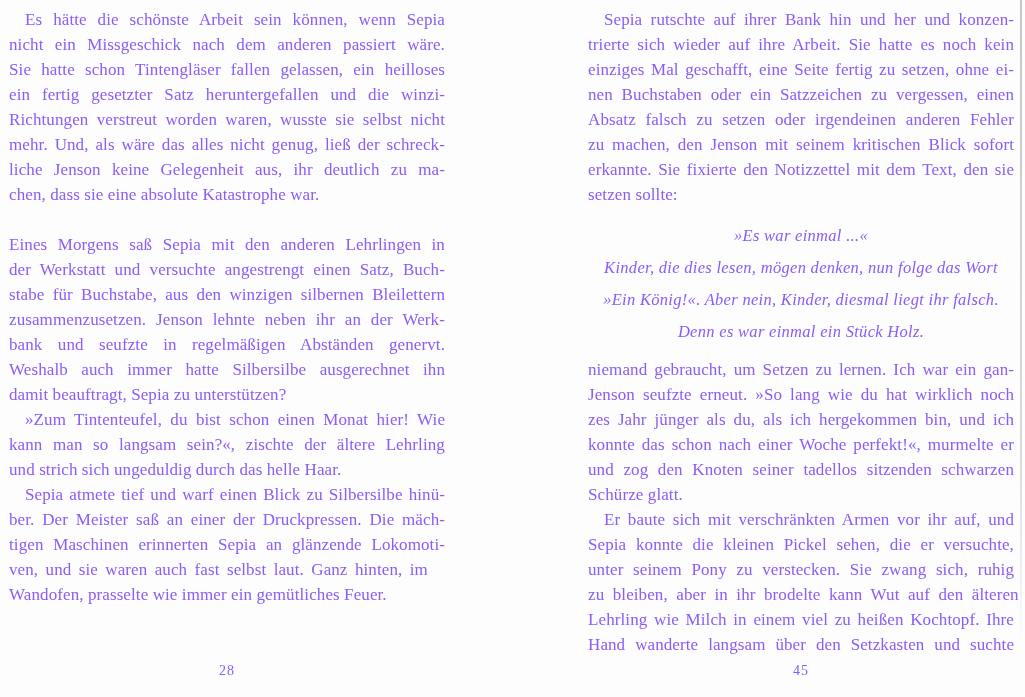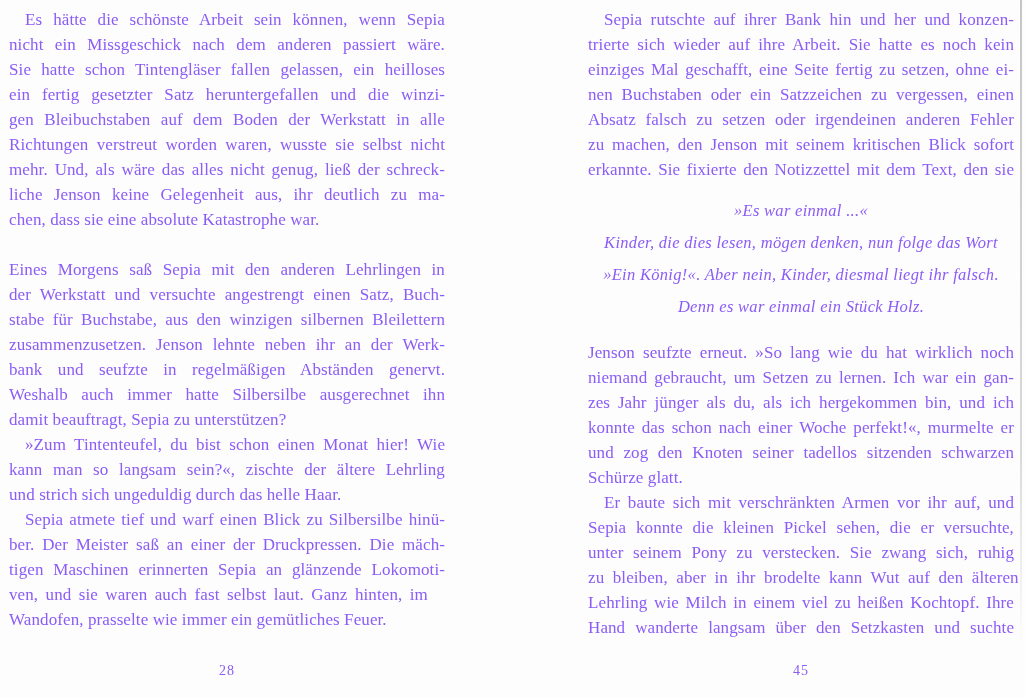--- a/index.html
+++ b/index.html
@@ -18,21 +18,21 @@
   .block { margin: 0; }
   .line {
     height: 25px; line-height: 25px;
     font-size: 17px;
     white-space: nowrap;
     letter-spacing: 0.1px;
   }
   .line.indent { padding-left: 16px; }
   .spacer { height: 25px; }
 
-  .quote { margin: 13px 0 17px 0; }
+  .quote { margin: 13px 0 9px 0; }
   .qline {
     height: 32px; line-height: 32px;
     text-align: center;
     font-style: italic;
     font-size: 16.5px;
     letter-spacing: 0.3px;
     white-space: nowrap;
   }
 
   .page-number {
@@ -53,21 +53,20 @@
 </head>
 <body style="background: rgb(253, 253, 253);">
 
 <div class="spread" style="color: #8b5cf6;">
   <div class="page-col" id="left-page">
       <div class="block paragraph">
         <div class="line justify indent"><span style="word-spacing: 6.58px;">Es hätte die schönste Arbeit sein können, wenn Sepia</span></div>
         <div class="line justify"><span style="word-spacing: 7.02px;">nicht ein Missgeschick nach dem anderen passiert wäre.</span></div>
         <div class="line justify"><span style="word-spacing: 5.87px;">Sie hatte schon Tintengläser fallen gelassen, ein heilloses</span></div>
         <div class="line justify"><span style="word-spacing: 7.5px;">ein fertig gesetzter Satz heruntergefallen und die winzi-</span></div>
-        <div class="line justify"><span style="word-spacing: 6px;">gen Bleibuchstaben auf dem Boden der Werkstatt in alle</span></div>
         <div class="line justify"><span style="word-spacing: 3.99px;">Richtungen verstreut worden waren, wusste sie selbst nicht</span></div>
         <div class="line justify"><span style="word-spacing: 2.54px;">mehr. Und, als wäre das alles nicht genug, ließ der schreck-</span></div>
         <div class="line justify"><span style="word-spacing: 6.9px;">liche Jenson keine Gelegenheit aus, ihr deutlich zu ma-</span></div>
         <div class="line"><span>chen, dass sie eine absolute Katastrophe war.</span></div>
       </div>
       <div class="block spacer"></div>
       <div class="block paragraph">
         <div class="line justify"><span style="word-spacing: 6.19px;">Eines Morgens saß Sepia mit den anderen Lehrlingen in</span></div>
         <div class="line justify"><span style="word-spacing: 4.79px;">der Werkstatt und versuchte angestrengt einen Satz, Buch-</span></div>
         <div class="line justify"><span style="word-spacing: 3.85px;">stabe für Buchstabe, aus den winzigen silbernen Bleilettern</span></div>
@@ -91,30 +90,31 @@
     </div>
   <div class="page-col" id="right-page">
       <div class="block paragraph">
         <div class="line justify indent"><span style="word-spacing: 4px;">Sepia rutschte auf ihrer Bank hin und her und konzen-</span></div>
         <div class="line justify"><span style="word-spacing: 3.73px;">trierte sich wieder auf ihre Arbeit. Sie hatte es noch kein</span></div>
         <div class="line justify"><span style="word-spacing: 2.16px;">einziges Mal geschafft, eine Seite fertig zu setzen, ohne ei-</span></div>
         <div class="line justify"><span style="word-spacing: 4.42px;">nen Buchstaben oder ein Satzzeichen zu vergessen, einen</span></div>
         <div class="line justify"><span style="word-spacing: 5.29px;">Absatz falsch zu setzen oder irgendeinen anderen Fehler</span></div>
         <div class="line justify"><span style="word-spacing: 3.51px;">zu machen, den Jenson mit seinem kritischen Blick sofort</span></div>
         <div class="line justify"><span style="word-spacing: 2.2px;">erkannte. Sie fixierte den Notizzettel mit dem Text, den sie</span></div>
+        <div class="line"><span>setzen sollte:</span></div>
       </div>
       <div class="block quote">
         <div class="line qline"><span>»Es war einmal ...«</span></div>
         <div class="line qline"><span>Kinder, die dies lesen, mögen denken, nun folge das Wort</span></div>
         <div class="line qline"><span>»Ein König!«. Aber nein, Kinder, diesmal liegt ihr falsch.</span></div>
         <div class="line qline"><span>Denn es war einmal ein Stück Holz.</span></div>
       </div>
       <div class="block paragraph">
+        <div class="line justify"><span style="word-spacing: 2.71px;">niemand gebraucht, um Setzen zu lernen. Ich war ein gan-</span></div>
         <div class="line justify"><span style="word-spacing: 3.7px;">Jenson seufzte erneut. »So lang wie du hat wirklich noch</span></div>
-        <div class="line justify"><span style="word-spacing: 2.71px;">niemand gebraucht, um Setzen zu lernen. Ich war ein gan-</span></div>
         <div class="line justify"><span style="word-spacing: 3.55px;">zes Jahr jünger als du, als ich hergekommen bin, und ich</span></div>
         <div class="line justify"><span style="word-spacing: 2.55px;">konnte das schon nach einer Woche perfekt!«, murmelte er</span></div>
         <div class="line justify"><span style="word-spacing: 5.26px;">und zog den Knoten seiner tadellos sitzenden schwarzen</span></div>
         <div class="line"><span>Schürze glatt.</span></div>
       </div>
       <div class="block paragraph">
         <div class="line justify indent"><span style="word-spacing: 3.2px;">Er baute sich mit verschränkten Armen vor ihr auf, und</span></div>
         <div class="line justify"><span style="word-spacing: 5.34px;">Sepia konnte die kleinen Pickel sehen, die er versuchte,</span></div>
         <div class="line justify"><span style="word-spacing: 5.25px;">unter seinem Pony zu verstecken. Sie zwang sich, ruhig</span></div>
         <div class="line justify"><span style="word-spacing: 4.13px;">zu bleiben, aber in ihr brodelte kann Wut auf den älteren</span></div>

